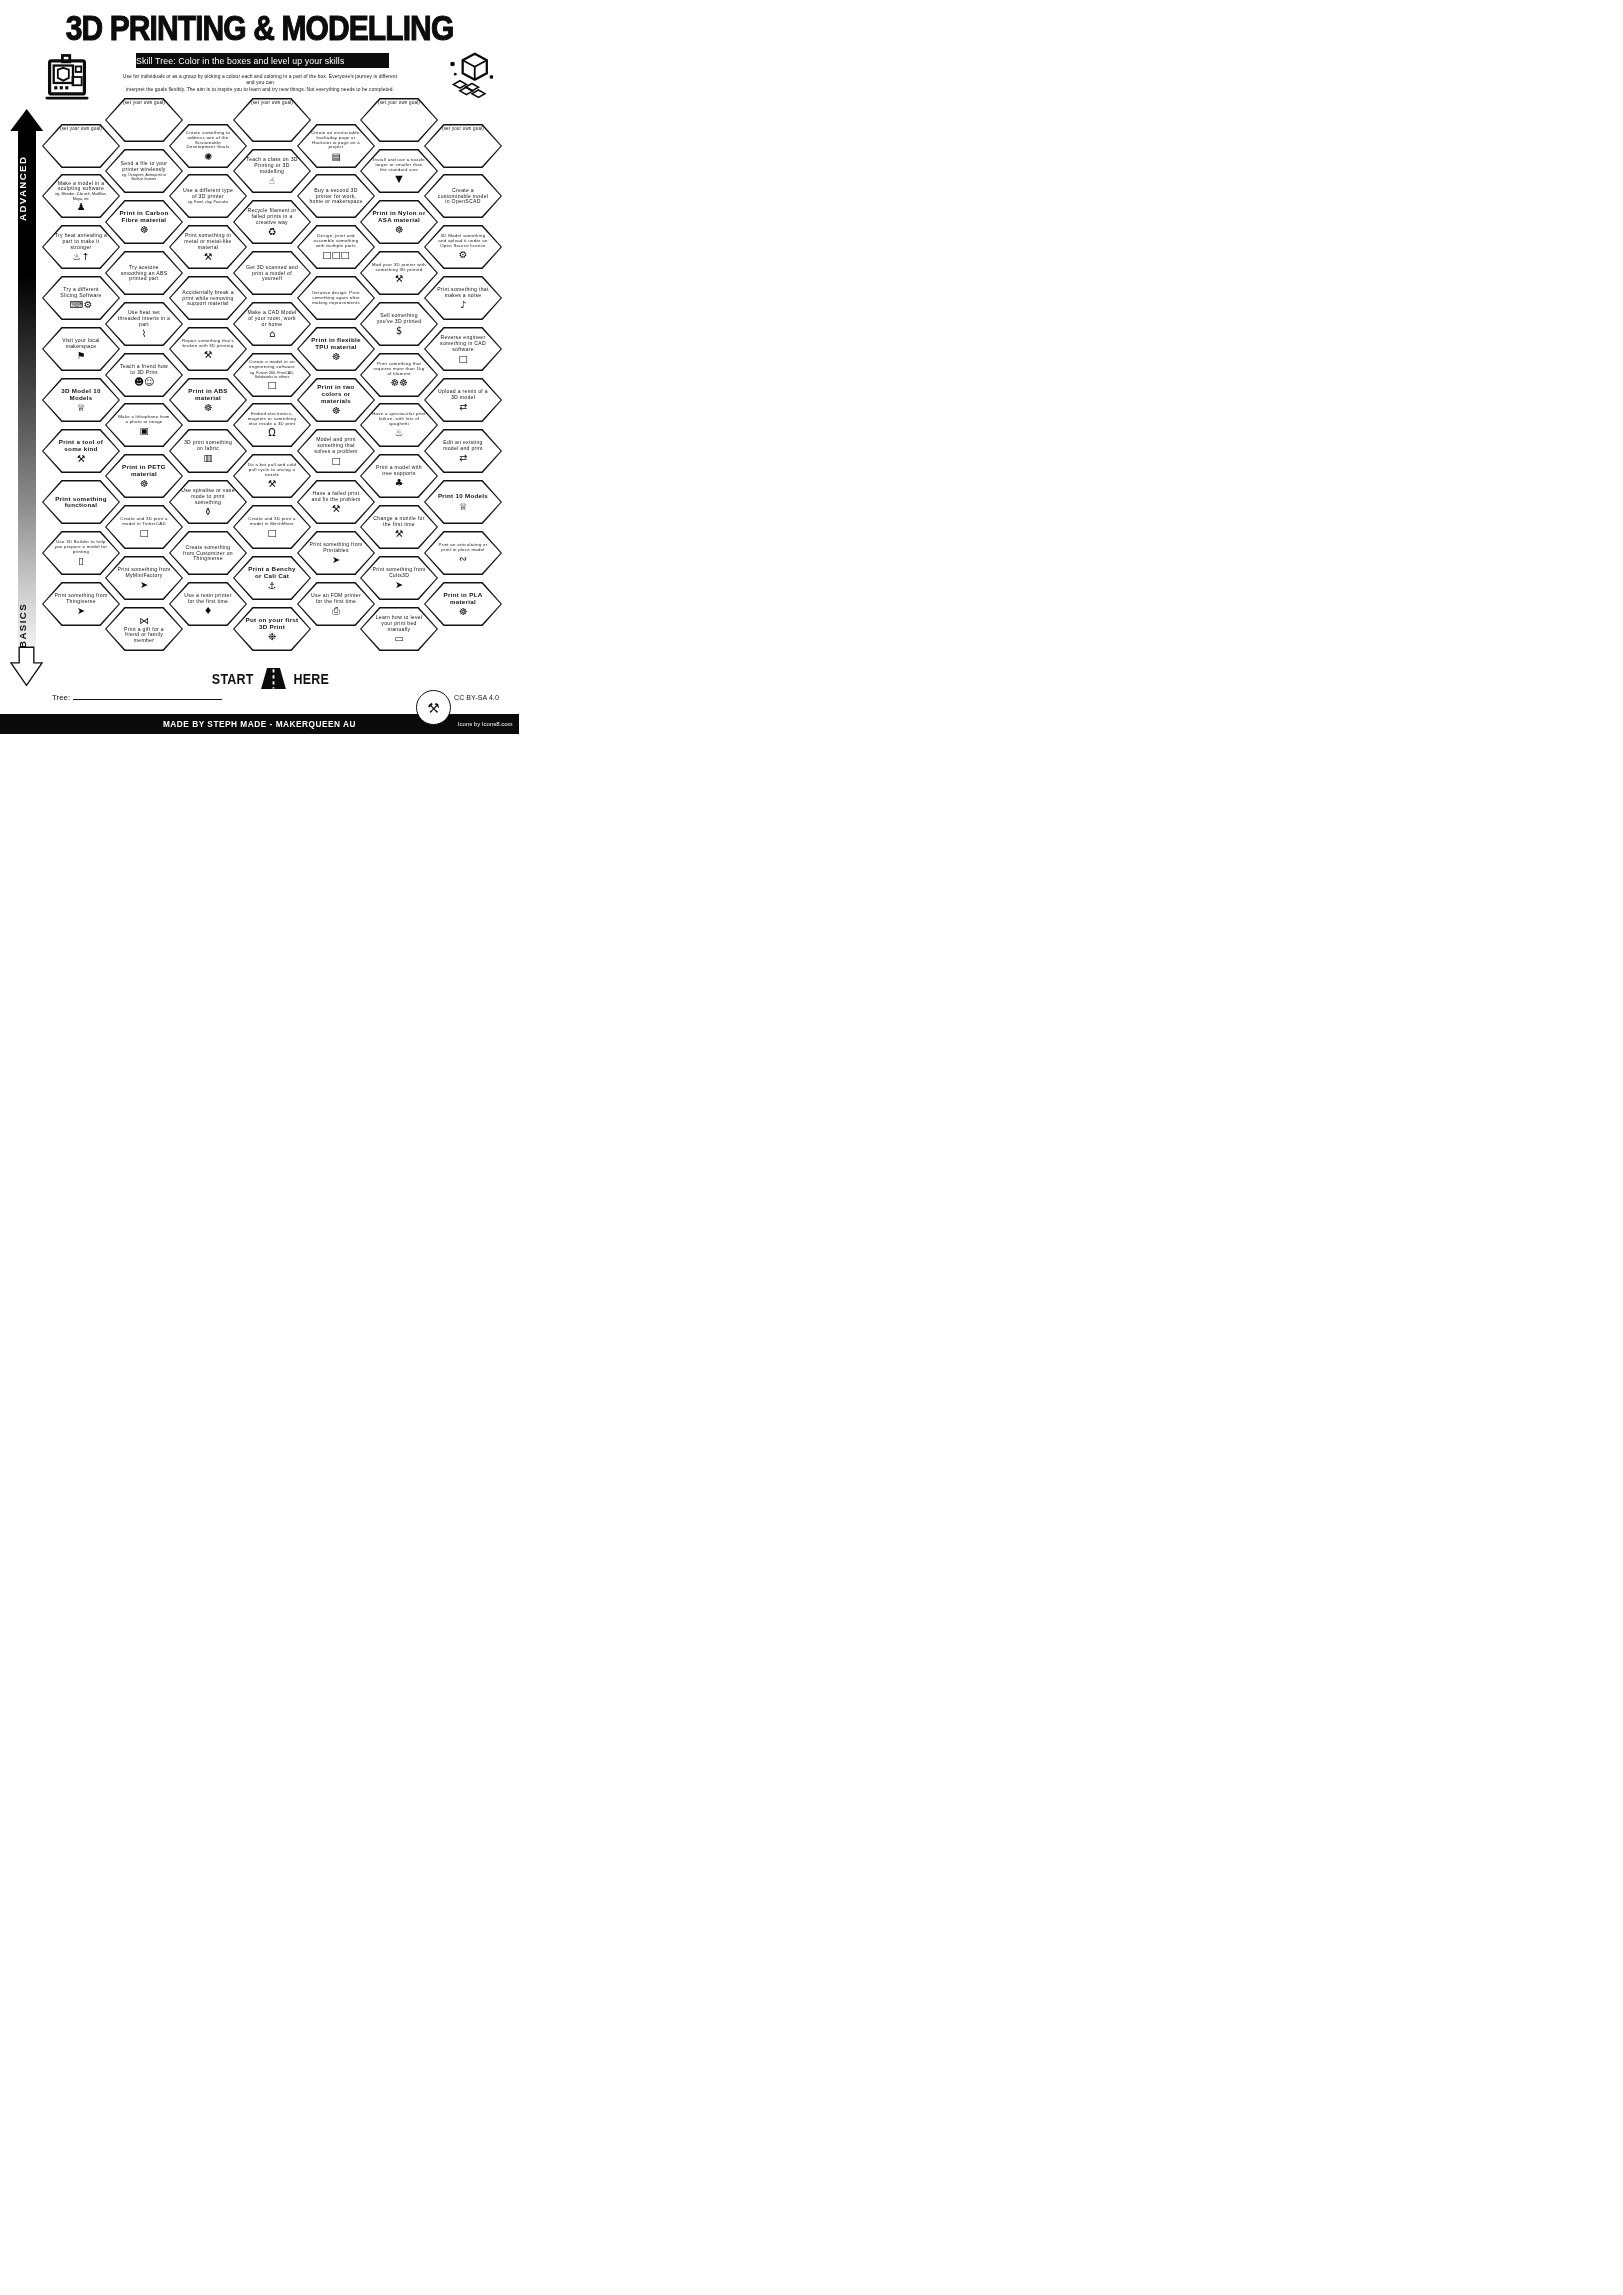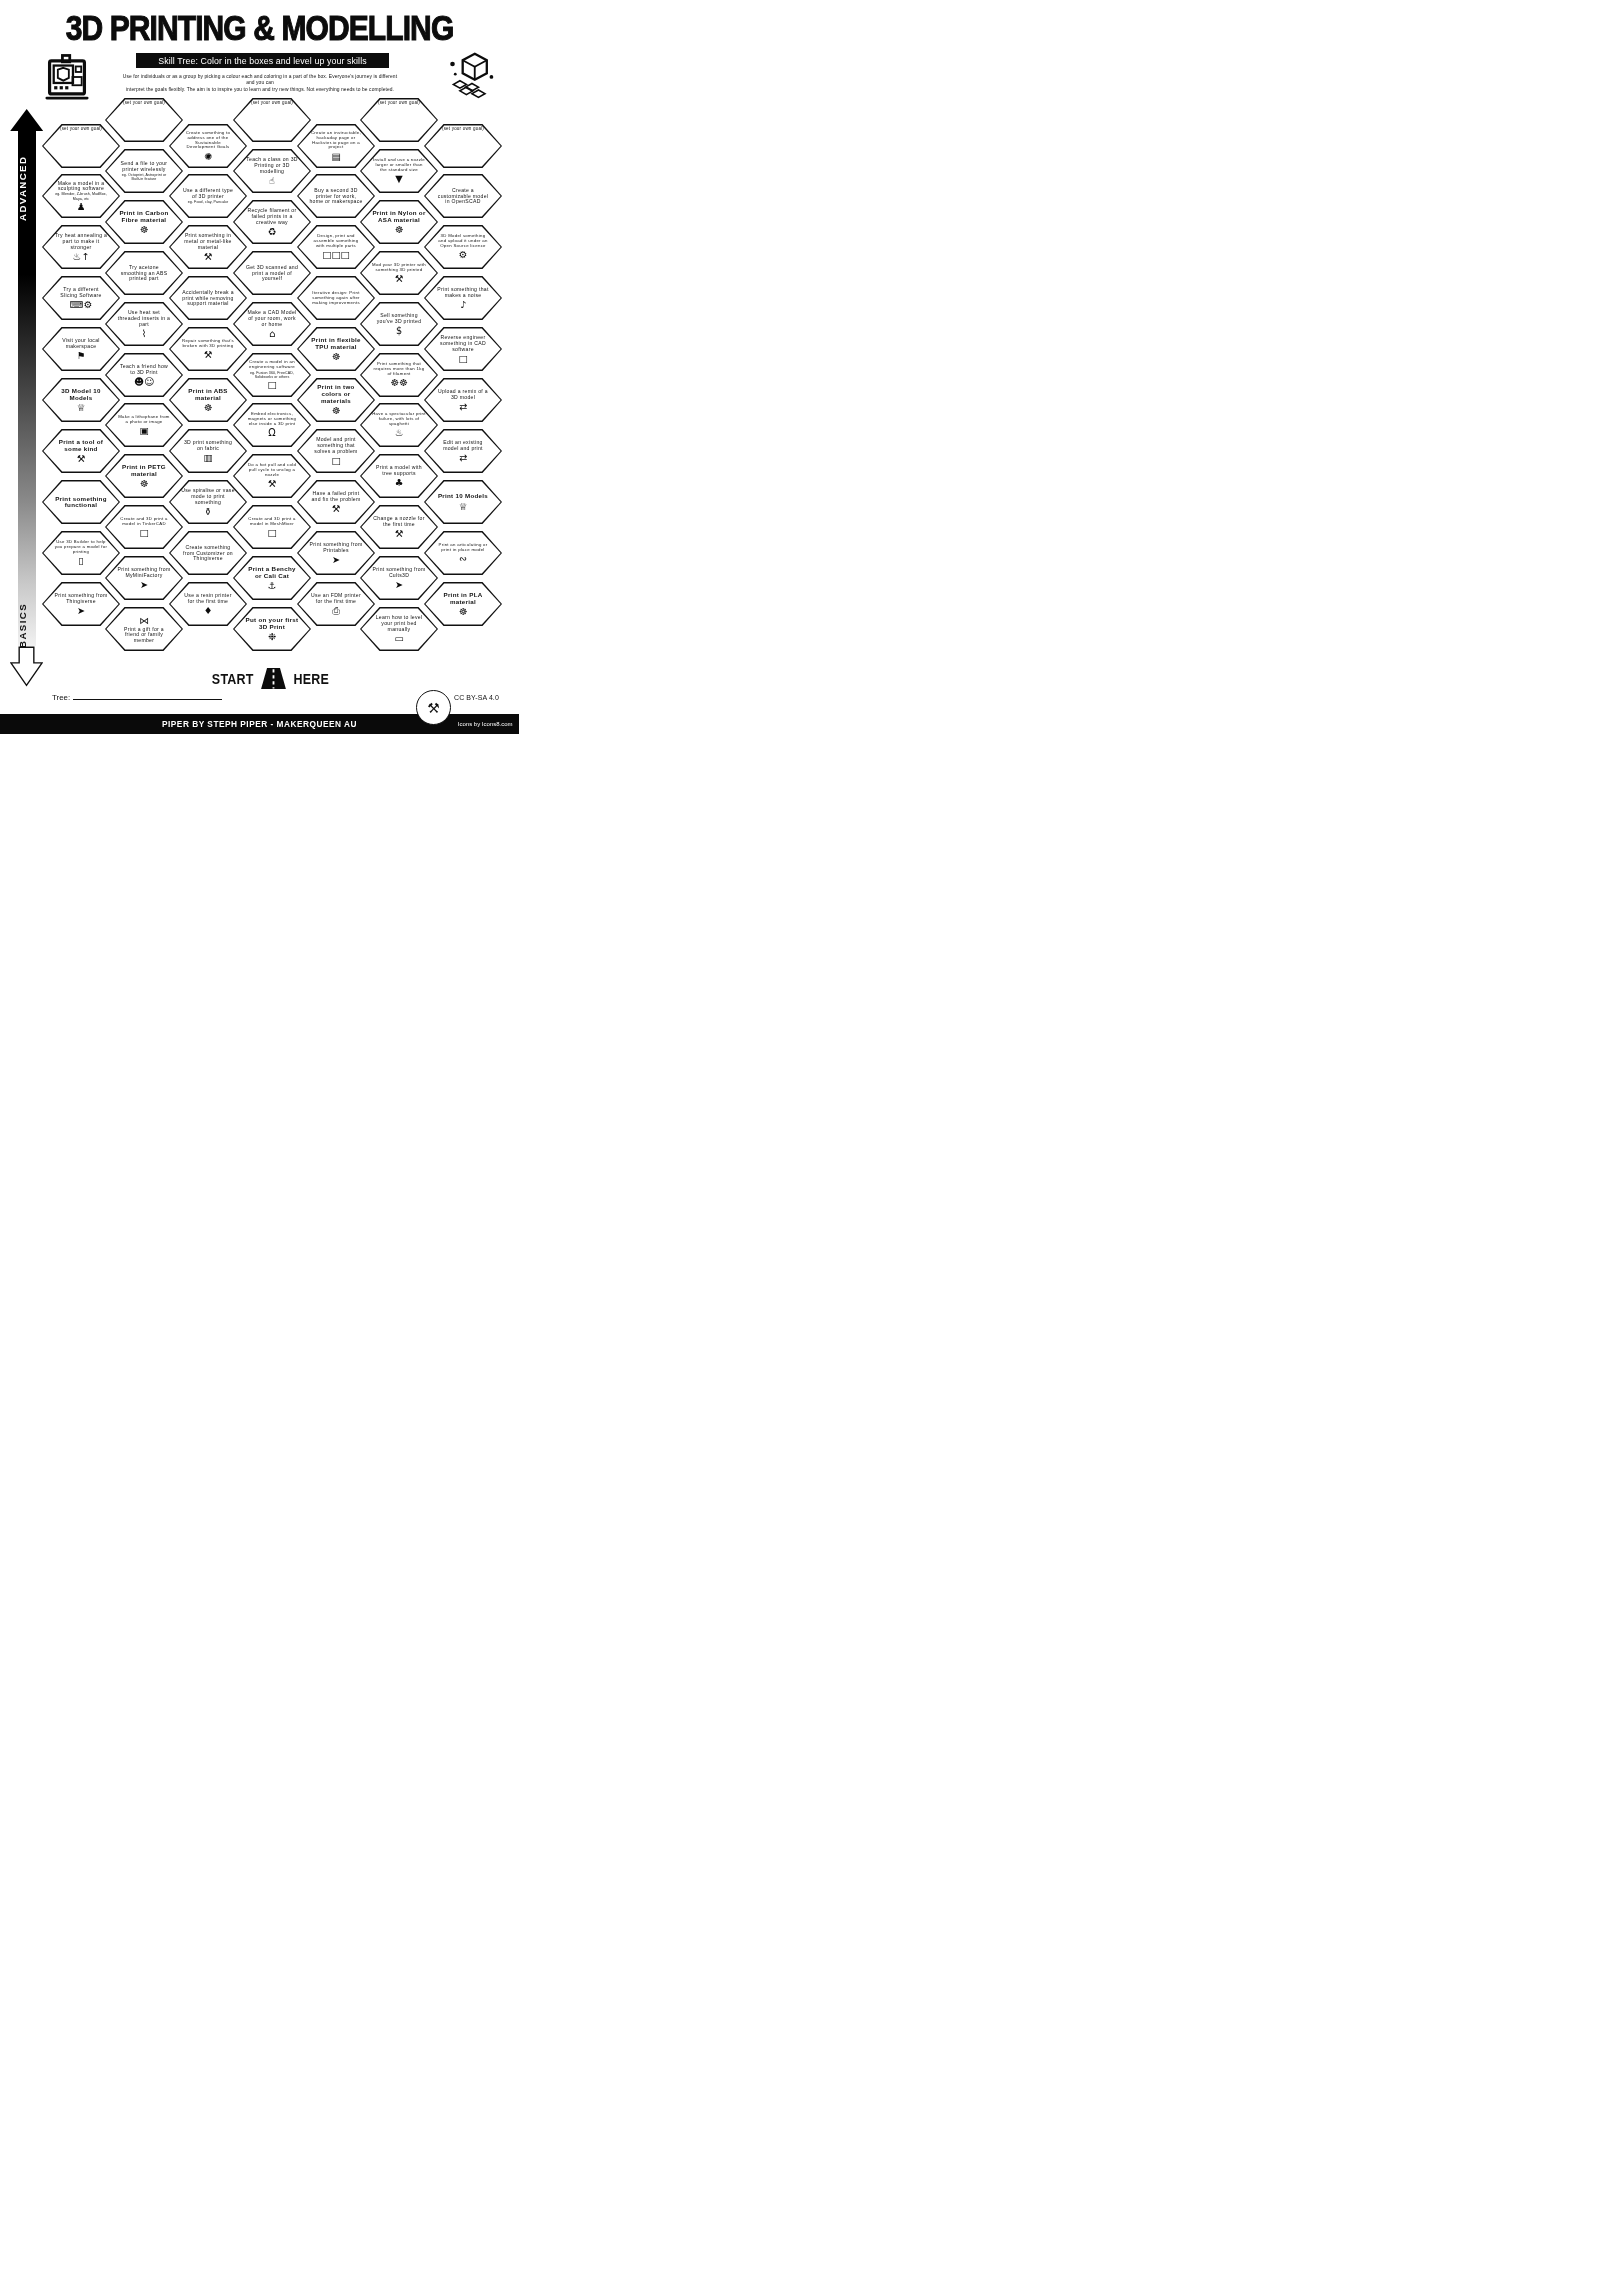--- a/index.html
+++ b/index.html
@@ -4,21 +4,21 @@
 <style>
   html,body{margin:0;padding:0;background:#fff;}
   #poster{position:relative;width:519px;height:734px;background:#fff;overflow:hidden;
           font-family:"Liberation Sans",sans-serif;color:#111;}
 
   
   .title{position:absolute;left:0;top:8.3px;width:100%;text-align:center;
          font-size:30px;font-weight:900;letter-spacing:-0.9px;color:#0c0c0c;
          transform:scaleY(1.18);transform-origin:top center;-webkit-text-stroke:0.9px #0c0c0c;white-space:nowrap;}
   .subtitle-bar{position:absolute;left:136px;top:53px;width:253px;height:15.3px;background:#0c0c0c;
-                display:flex;align-items:center;justify-content:center;}
+                display:flex;align-items:center;justify-content:flex-start;}
   .subtitle-bar span{color:#fff;font-size:8.8px;letter-spacing:0.1px;}
   .desc{position:absolute;left:121px;top:74px;width:278px;text-align:center;
         font-size:4.9px;line-height:1.3;letter-spacing:0.1px;}
 
   .corner-icon{position:absolute;}
   .printer-svg{left:45px;top:54px;}
   .cube-svg{right:22px;top:51px;}
 
   
   .arrow-head-up{position:absolute;left:10.2px;top:109px;width:33px;height:22px;background:#000;
@@ -698,18 +698,18 @@
   </div>
 
   <div class="name-row">
     <span>Tree:</span><span class="name-line"></span>
   </div>
 
   <div class="license">CC BY-SA 4.0</div>
   <div class="logo-circle">⚒</div>
 
   <div class="footer-bar">
-    <div class="footer-text">PIPER BY STEPH PIPER  -  MAKERQUEEN AU</div>
+    <div class="footer-text">MADE BY STEPH MADE  -  MAKERQUEEN AU</div>
     <div class="icons-credit">Icons by Icons8.com</div>
   </div>
 
 </div>
 
 
 </body></html>

